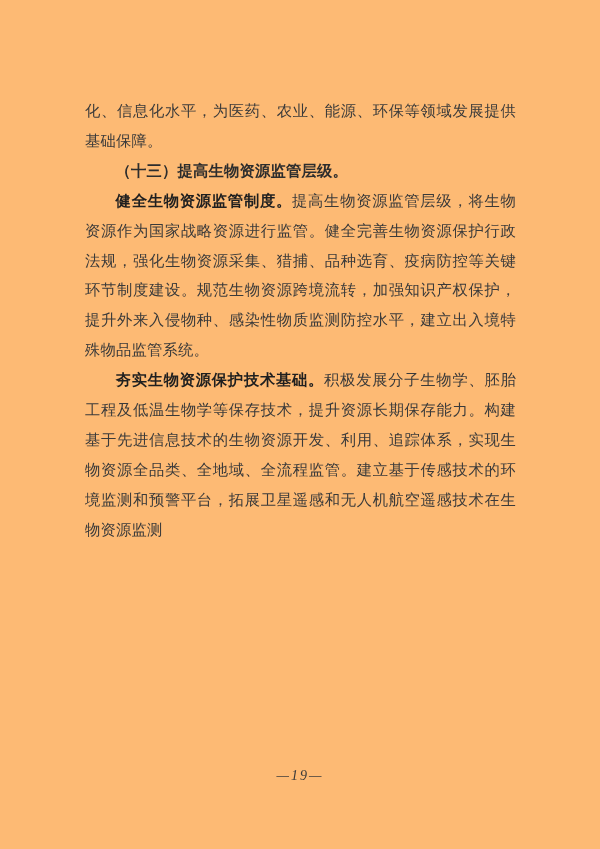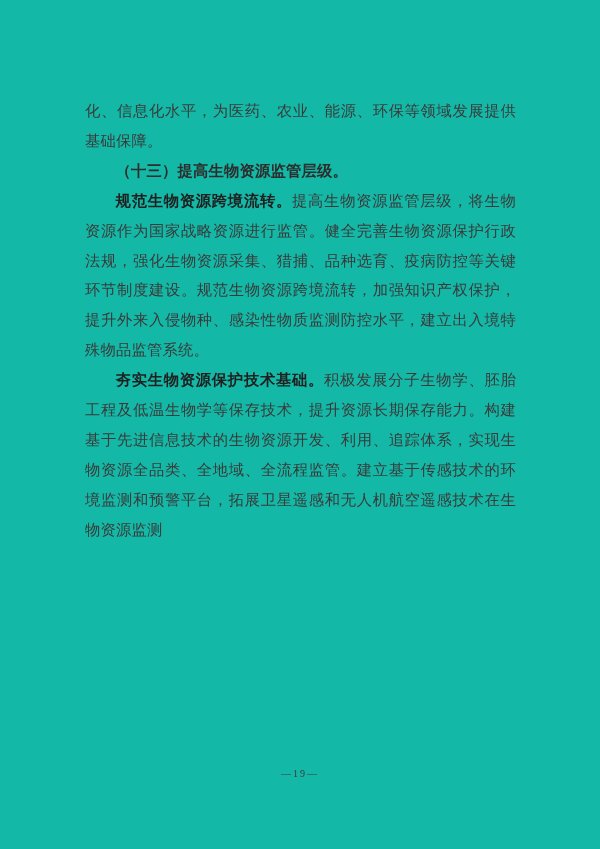--- a/index.html
+++ b/index.html
@@ -4,21 +4,21 @@
 <style>
   html, body {
     margin: 0;
     padding: 0;
     background: #ffffff;
   }
   .page {
     position: relative;
     width: 600px;
     height: 849px;
-    background: #14b8a6;
+    background: #fdba74;
     overflow: hidden;
     font-family: "Liberation Serif", "DejaVu Serif", serif;
     color: #3a3a3a;
   }
   .content {
     position: absolute;
     left: 85px;
     top: 96px;
     width: 431px;
     font-size: 15.3px;
@@ -45,41 +45,42 @@
   }
   .para-body {
     color: #3a3a3a;
   }
   .page-footer {
     position: absolute;
     left: 0;
     right: 0;
     top: 768px;
     text-align: center;
-    font-size: 10px;
+    font-size: 14px;
     letter-spacing: 2px;
     color: #3a3a3a;
+    font-style: italic;
   }
 </style>
 </head>
 <body>
 
 <div class="page">
   <div class="content">
 
     <p class="continuation">
       <span>化、信息化水平，为医药、农业、能源、环保等领域发展提供基础保障。</span>
     </p>
 
     <p>
       <span class="section-heading">（十三）提高生物资源监管层级。</span>
     </p>
 
     <p>
-      <span class="para-lead">规范生物资源跨境流转。</span><span class="para-body">提高生物资源监管层级，将生物资源作为国家战略资源进行监管。健全完善生物资源保护行政法规，强化生物资源采集、猎捕、品种选育、疫病防控等关键环节制度建设。规范生物资源跨境流转，加强知识产权保护，提升外来入侵物种、感染性物质监测防控水平，建立出入境特殊物品监管系统。</span>
+      <span class="para-lead">健全生物资源监管制度。</span><span class="para-body">提高生物资源监管层级，将生物资源作为国家战略资源进行监管。健全完善生物资源保护行政法规，强化生物资源采集、猎捕、品种选育、疫病防控等关键环节制度建设。规范生物资源跨境流转，加强知识产权保护，提升外来入侵物种、感染性物质监测防控水平，建立出入境特殊物品监管系统。</span>
     </p>
 
 
     <p>
       <span class="para-lead">夯实生物资源保护技术基础。</span><span class="para-body">积极发展分子生物学、胚胎工程及低温生物学等保存技术，提升资源长期保存能力。构建基于先进信息技术的生物资源开发、利用、追踪体系，实现生物资源全品类、全地域、全流程监管。建立基于传感技术的环境监测和预警平台，拓展卫星遥感和无人机航空遥感技术在生物资源监测</span>
     </p>
 
   </div>
 
   <div class="page-footer">—19—</div>

